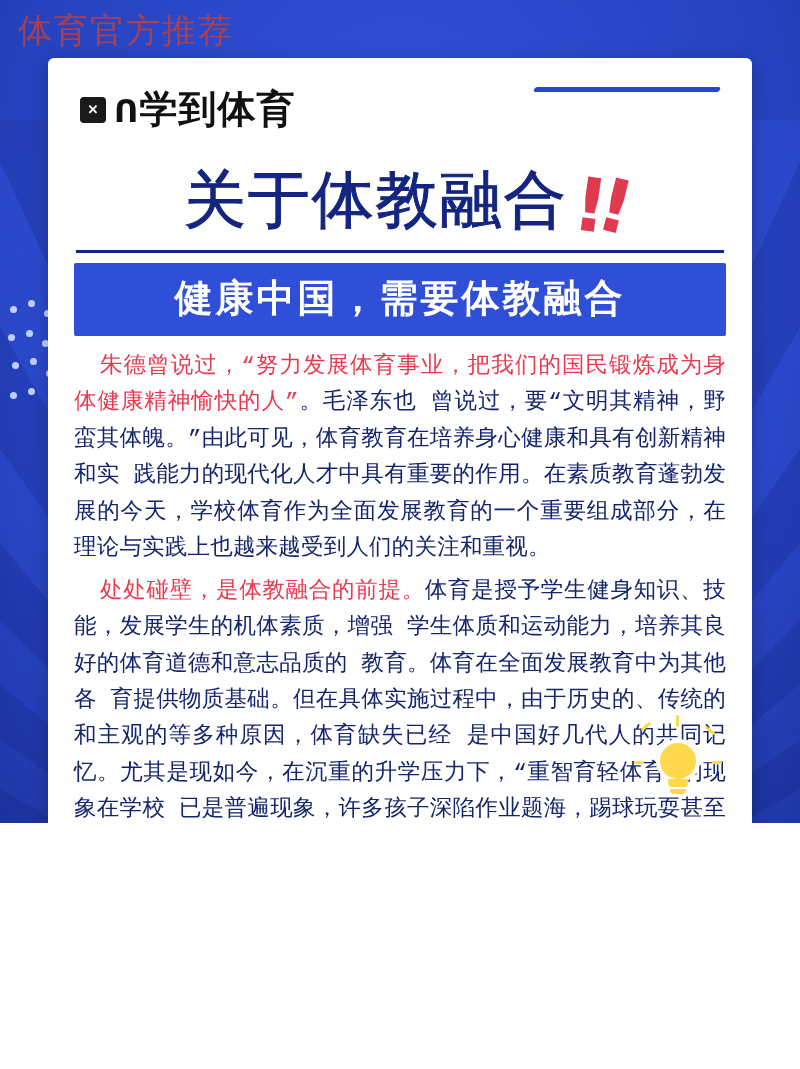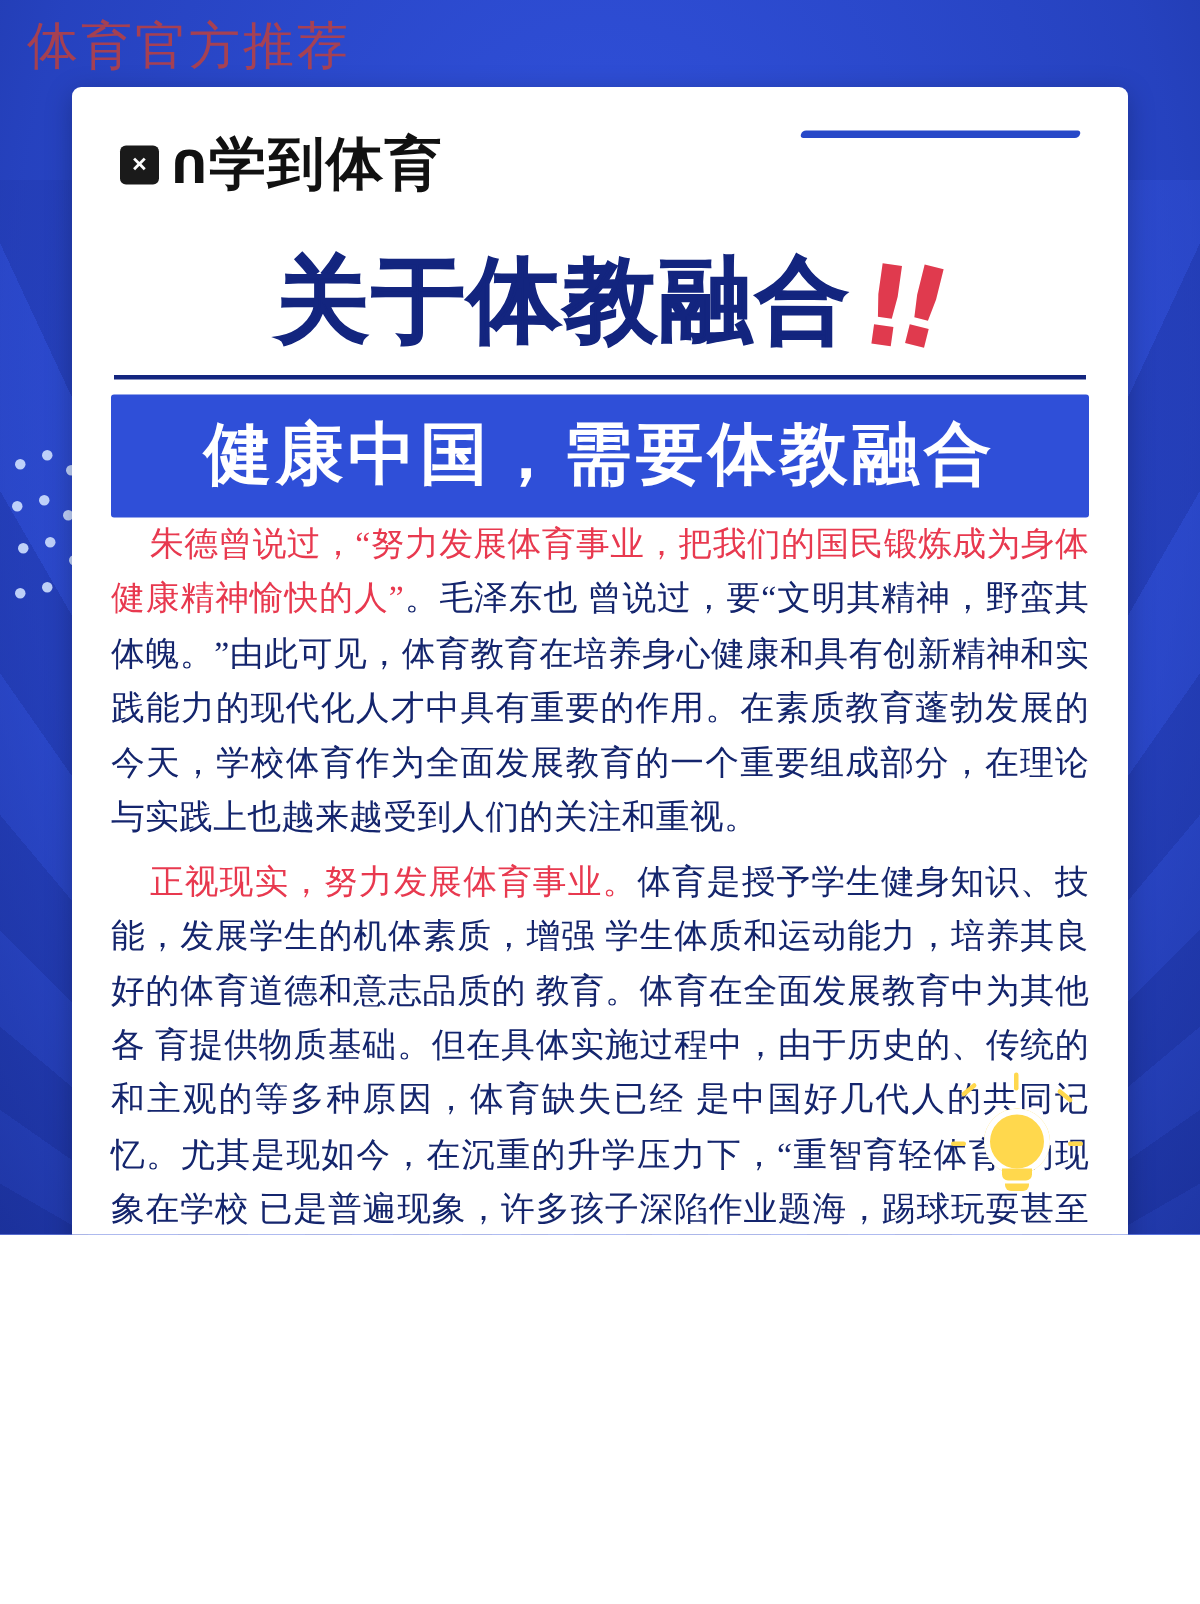--- a/index.html
+++ b/index.html
@@ -140,21 +140,21 @@
   #title-row {
     position: relative;
     margin-top: 12px;
     height: 92px;
     display: flex;
     align-items: center;
     justify-content: center;
   }
   #title-main {
     font-size: 62px;
-    font-weight: 700;
+    font-weight: 400;
     color: #13257f;
     letter-spacing: 2px;
     font-family: "DejaVu Sans", sans-serif;
     -webkit-text-stroke: 1px #13257f;
     white-space: nowrap;
   }
   #bangs {
     display: inline-block;
     margin-left: 6px;
     position: relative;
@@ -176,32 +176,33 @@
     background: #13257f;
     margin: 4px 2px 0 2px;
   }
   
   #subtitle-band {
     margin-top: 10px;
     background: #2f4fd8;
     color: #ffffff;
     text-align: center;
     padding: 10px 0 12px 0;
-    font-size: 45px;
+    font-size: 38px;
     font-weight: 800;
     letter-spacing: 3px;
     font-family: "DejaVu Sans", sans-serif;
     border-radius: 2px;
   }
   
   #body {
+    margin-top: 12px;
     font-size: 22.5px;
     line-height: 1.62;
     color: #14256d;
-    font-family: Liberation Serif, serif;
+    font-family: Liberation Mono, monospace;
     text-align: justify;
     letter-spacing: .2px;
   }
   #body p { margin: 0 0 6px 0; text-indent: 0; }
   .hl { color: #e8394f; }
   .para2 { margin-top: 8px; }
   .indent { padding-left: 26px; }
   
   #bulb {
     position: absolute;
@@ -288,21 +289,21 @@
     </div>
     <div id="title-rule"></div>
 
     <div id="subtitle-band">健康中国，需要体教融合</div>
 
     <div id="body">
       <p>
         <span class="hl indent">朱德曾说过，“努力发展体育事业，把我们的国民锻炼成为身体健康精神愉快的人”</span><span>。毛泽东也 曾说过，要“文明其精神，野蛮其体魄。”由此可见，体育教育在培养身心健康和具有创新精神和实 践能力的现代化人才中具有重要的作用。在素质教育蓬勃发展的今天，学校体育作为全面发展教育的一个重要组成部分，在理论与实践上也越来越受到人们的关注和重视。</span>
       </p>
       <p class="para2">
-        <span class="hl indent">正视现实，努力发展体育事业。</span><span>体育是授予学生健身知识、技能，发展学生的机体素质，增强 学生体质和运动能力，培养其良好的体育道德和意志品质的 教育。体育在全面发展教育中为其他各 育提供物质基础。但在具体实施过程中，由于历史的、传统的和主观的等多种原因，体育缺失已经 是中国好几代人的共同记忆。尤其是现如今，在沉重的升学压力下，“重智育轻体育”的现象在学校 已是普遍现象，许多孩子深陷作业题海，踢球玩耍甚至会被视为“不务正业”。即使在“体教结合” 思潮的引领下，体育课还是“处处碰壁”。沦为副科，经常被挤占；体育老师当班主任，连遭家长反 对；无运动负荷、无战术、无比赛的“三无”体育课也无法让学生出汗。由此，中国青少年体质状况在过去30年间持续下滑也就不足为奇了。</span>
+        <span class="hl indent">处处碰壁，是体教融合的前提。</span><span>体育是授予学生健身知识、技能，发展学生的机体素质，增强 学生体质和运动能力，培养其良好的体育道德和意志品质的 教育。体育在全面发展教育中为其他各 育提供物质基础。但在具体实施过程中，由于历史的、传统的和主观的等多种原因，体育缺失已经 是中国好几代人的共同记忆。尤其是现如今，在沉重的升学压力下，“重智育轻体育”的现象在学校 已是普遍现象，许多孩子深陷作业题海，踢球玩耍甚至会被视为“不务正业”。即使在“体教结合” 思潮的引领下，体育课还是“处处碰壁”。沦为副科，经常被挤占；体育老师当班主任，连遭家长反 对；无运动负荷、无战术、无比赛的“三无”体育课也无法让学生出汗。由此，中国青少年体质状况在过去30年间持续下滑也就不足为奇了。</span>
       </p>
     </div>
 
   </div>
 
   <div id="bulb">
     <div class="glass"></div>
     <div class="base"></div>
     <div class="base2"></div>
     <span class="spark" style="left:10px; top:12px; width:12px; height:3px; transform:rotate(-40deg);"></span>

